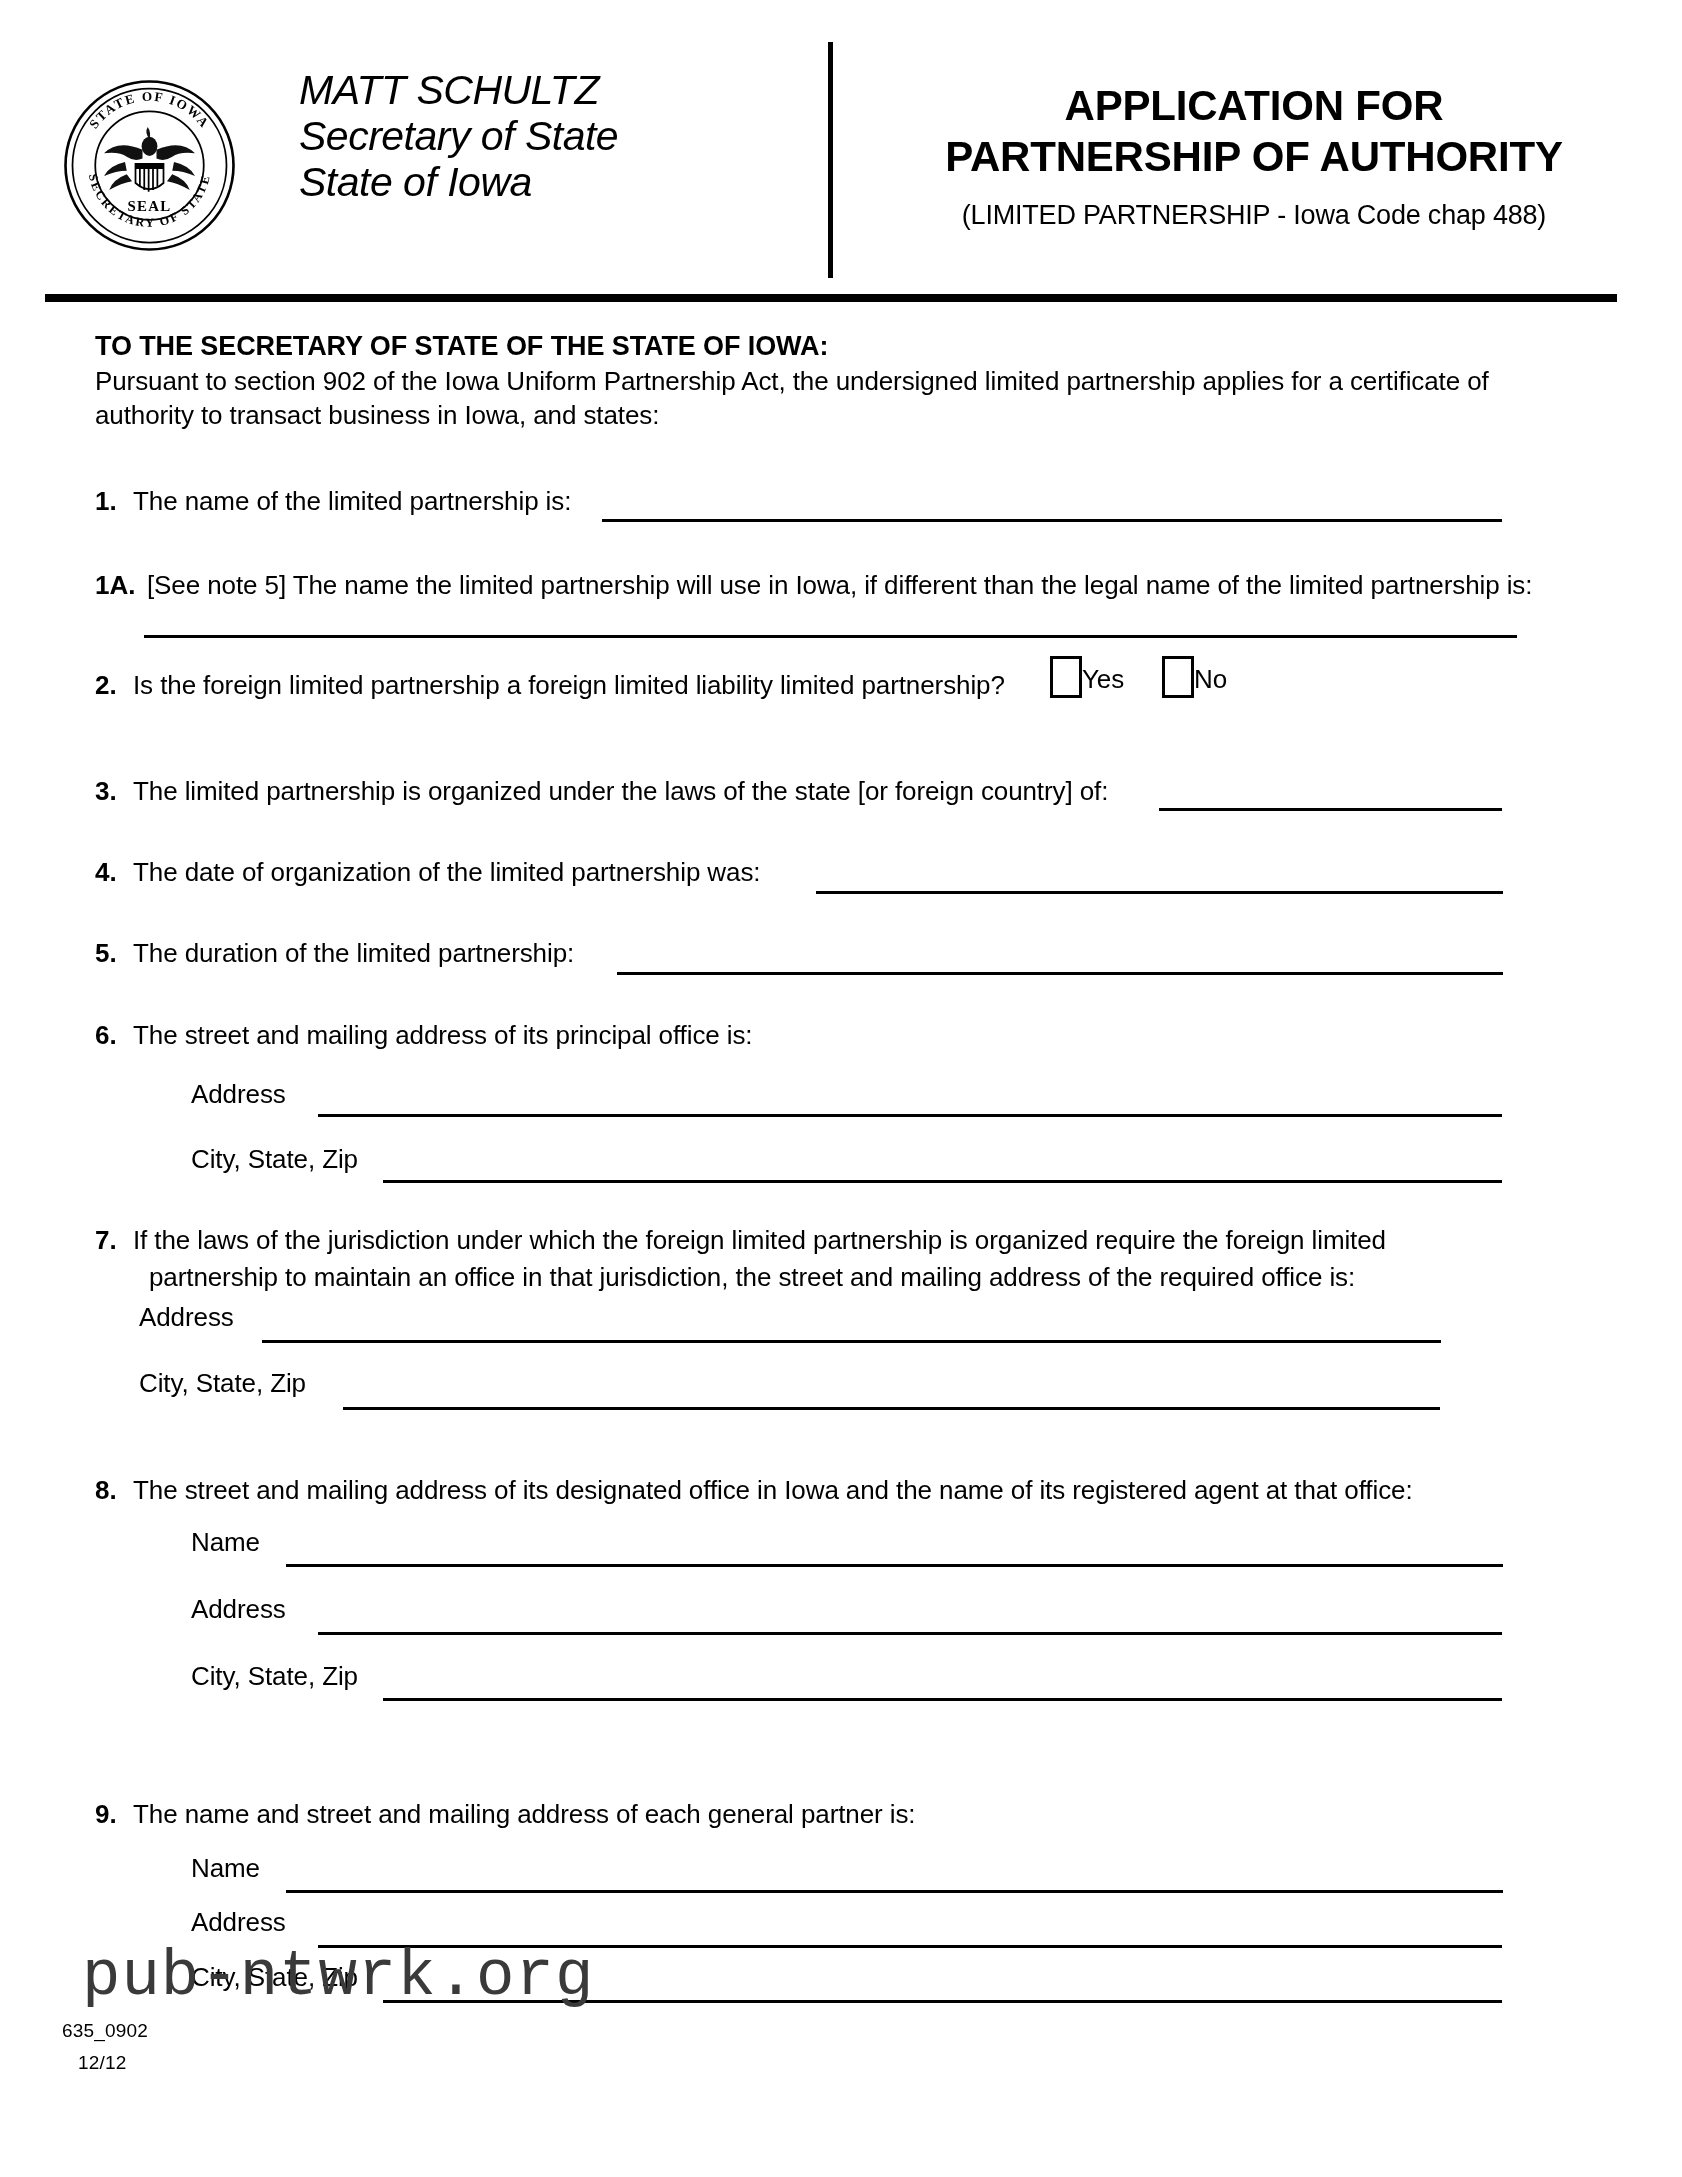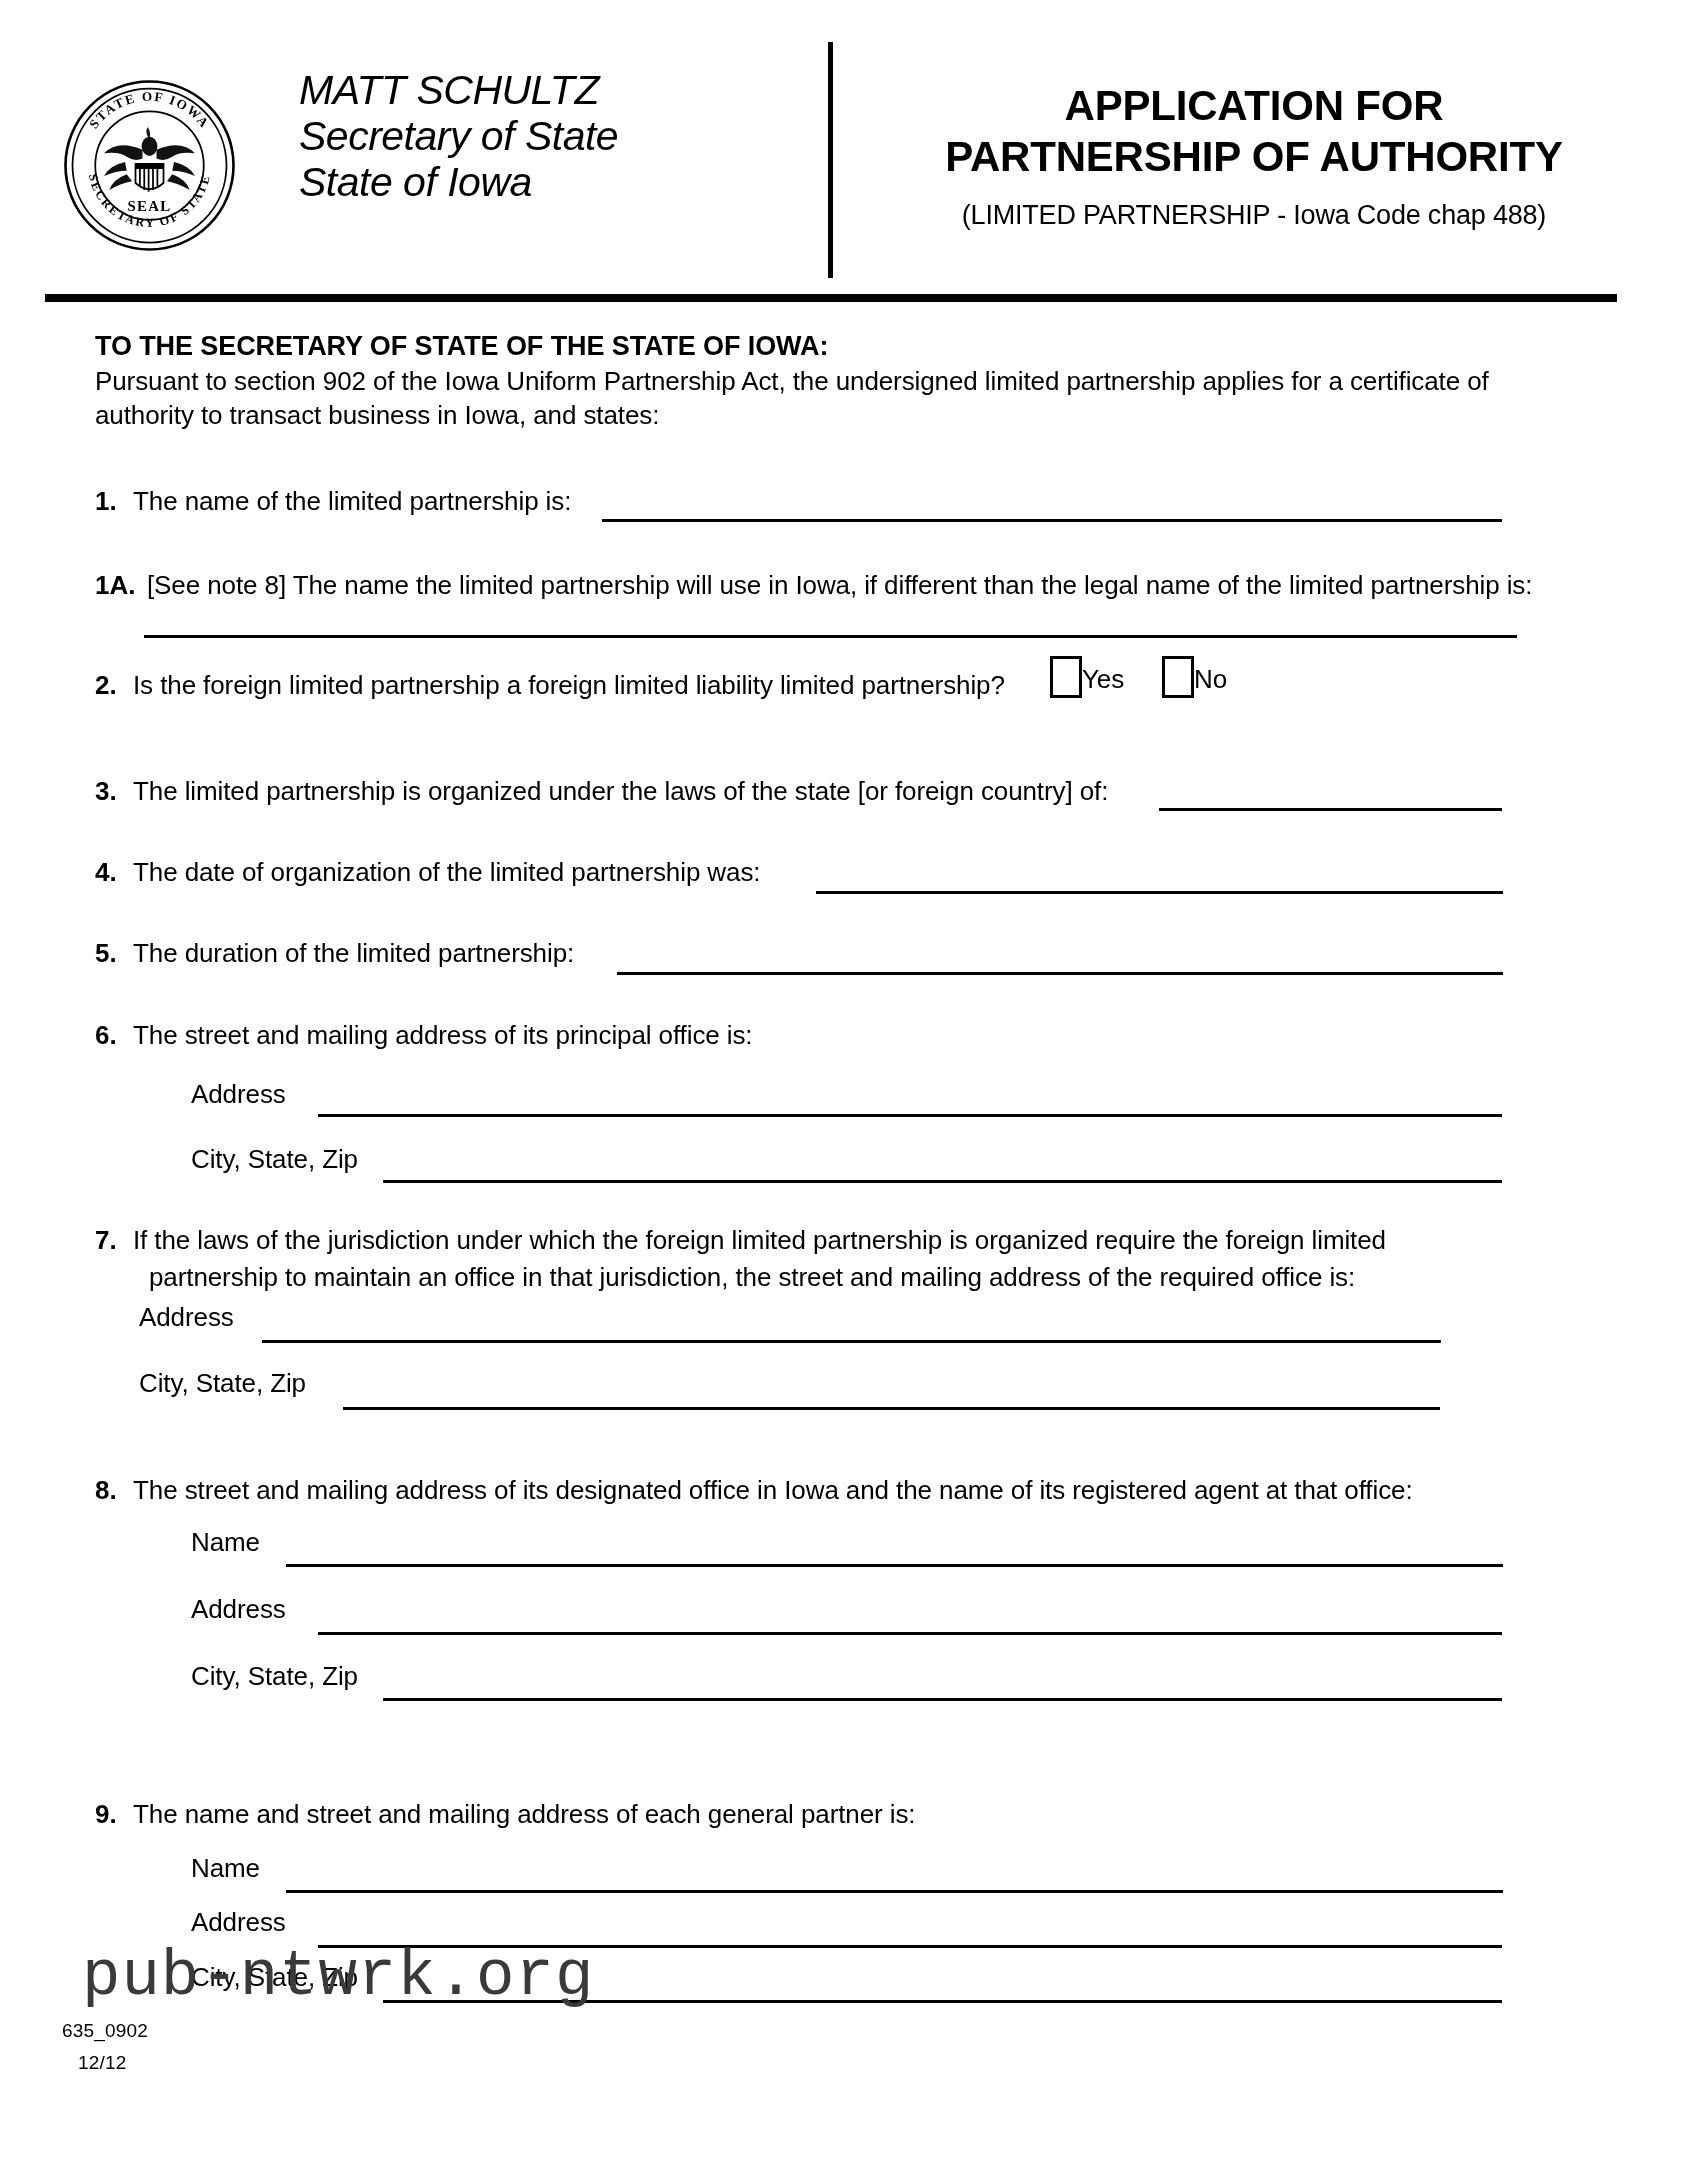--- a/index.html
+++ b/index.html
@@ -276,21 +276,21 @@
     <div class="abs intro">Pursuant to section 902 of the Iowa Uniform Partnership Act, the undersigned limited partnership applies for a certificate of authority to transact business in Iowa, and states:</div>
 
     <div class="abs item-wrap" style="left:95px; top:483px;">
       <div class="item-num-col">1.</div>
       <div class="item-text-col">The name of the limited partnership is:</div>
     </div>
     <div class="rule" style="left:602px; top:519px; width:900px;"></div>
 
     <div class="abs item-wrap" style="left:95px; top:567px;">
       <div class="item-num-col" style="width:52px;">1A.</div>
-      <div class="item-text-col">[See note 8] The name the limited partnership will use in Iowa, if different than the legal name of the limited partnership is:</div>
+      <div class="item-text-col">[See note 5] The name the limited partnership will use in Iowa, if different than the legal name of the limited partnership is:</div>
     </div>
     <div class="rule" style="left:144px; top:635px; width:1373px;"></div>
 
     <div class="abs item-wrap" style="left:95px; top:667px;">
       <div class="item-num-col">2.</div>
       <div class="item-text-col">Is the foreign limited partnership a foreign limited liability limited partnership?</div>
     </div>
     <div class="abs" style="left:1050px; top:656px;">
       <span class="checkbox"></span><span class="cb-label">Yes</span>
     </div>

